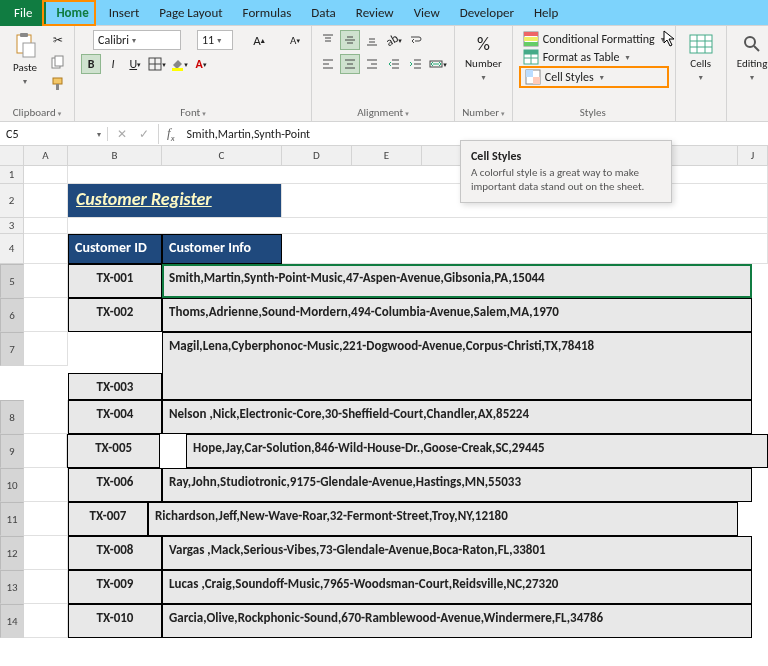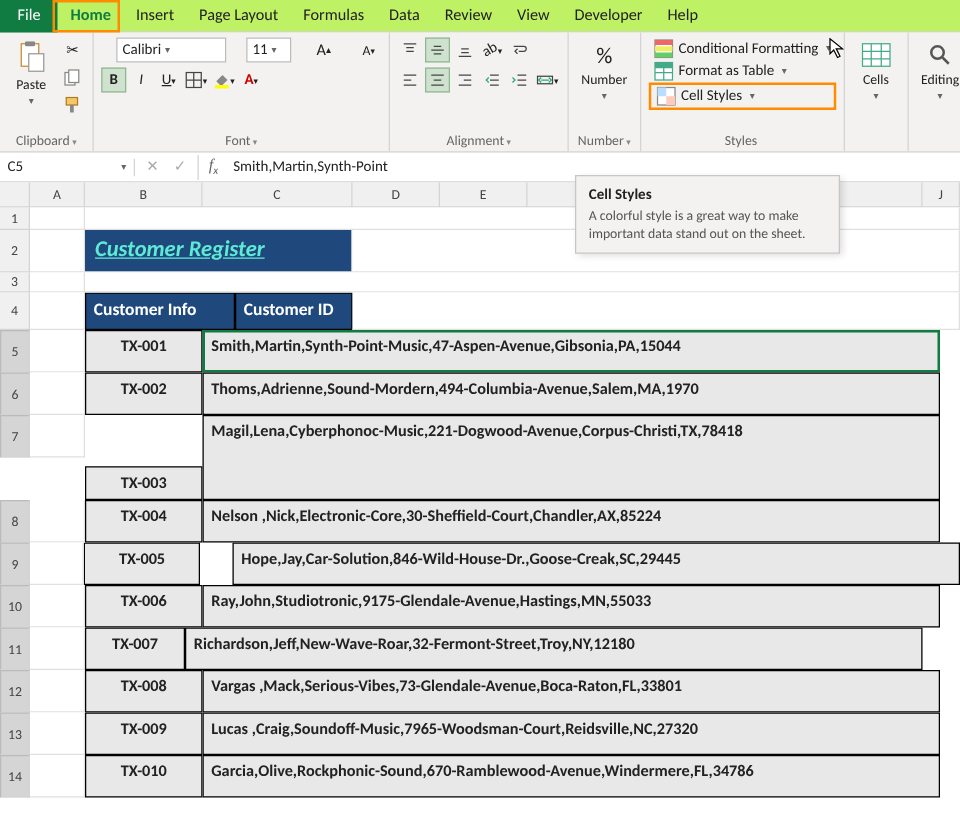--- a/index.html
+++ b/index.html
@@ -1,19 +1,19 @@
 <!DOCTYPE html>
 <html><head>
 <meta charset="utf-8">
 <style>
 * { margin:0; padding:0; box-sizing:border-box; font-family:'Segoe UI','Calibri',sans-serif; }
 body { background:#fff; width:768px; height:666px; overflow:hidden; position:relative; font-size:12px; color:#222; }
 
 
-.tab-row { display:flex; align-items:center; height:26px; background:#bef264; border-bottom:1px solid #d4d4d4; }
+.tab-row { display:flex; align-items:center; height:26px; background:#7dd3fc; border-bottom:1px solid #d4d4d4; }
 .tab-file { background:#107c41; color:#fff; padding:0 14px; height:26px; line-height:26px; font-size:13px; }
 .tab { padding:0 10px; height:26px; line-height:26px; font-size:13px; color:#222; cursor:pointer; }
 .tab.active { color:#107c41; font-weight:600; position:relative; }
 .highlight-home { position:absolute; top:0; left:42px; width:54px; height:26px; border:2px solid #ff8c00; pointer-events:none; z-index:5; }
 
 
 .ribbon { display:flex; height:96px; background:#f3f2f1; border-bottom:1px solid #d4d4d4; }
 .group { border-right:1px solid #d4d4d4; padding:4px 6px 2px; display:flex; flex-direction:column; justify-content:space-between; position:relative; }
 .group-content { display:flex; gap:4px; align-items:flex-start; }
 .group-label { text-align:center; font-size:11px; color:#666; padding:2px 0 0; }
@@ -59,21 +59,21 @@
 .grid-wrap { position:relative; }
 .col-headers { display:flex; height:20px; background:#f0f0f0; }
 .col-hdr { border-right:1px solid #d4d4d4; border-bottom:1px solid #d4d4d4; text-align:center; font-size:11px; color:#444; line-height:20px; }
 .corner { width:24px; border-right:1px solid #d4d4d4; border-bottom:1px solid #d4d4d4; background:#f0f0f0; }
 .row-hdr { width:24px; background:#f0f0f0; border-right:1px solid #d4d4d4; border-bottom:1px solid #d4d4d4; text-align:center; font-size:11px; color:#444; display:flex; align-items:center; justify-content:center; }
 .row-hdr.sel { background:#d5d5d5; }
 .grid-row { display:flex; }
 .cell { border-right:1px solid #e0e0e0; border-bottom:1px solid #e0e0e0; padding:0; background:#fff; position:relative; }
 
 
-.title-cell { background:#1f497d; color:#5eead4; font-family:Calibri; font-weight:bold; font-style:italic; font-size:18px; text-decoration:underline; padding:4px 8px; }
+.title-cell { background:#1f497d; color:#fef9c3; font-family:Calibri; font-weight:bold; font-style:italic; font-size:18px; text-decoration:underline; padding:4px 8px; }
 .hdr-cell { background:#1f497d; color:#fff; font-family:Calibri; font-weight:bold; font-size:14px; border:1.5px solid #000; padding:4px 6px; }
 .data-cell { border:1.5px solid #000; font-family:Calibri; font-weight:bold; font-size:13px; padding:5px 6px; background:#e8e8e8; }
 .id-cell { text-align:center; }
 .info-cell { text-align:left; white-space:nowrap; overflow:hidden; }
 
 
 svg { display:block; }
 </style>
 </head>
 <body>
@@ -398,22 +398,22 @@
 
   <div class="grid-row">
       <div class="row-hdr" style="height:16px">3</div>
       <div class="cell" style="width:44px;height:16px"></div>
       <div class="cell" style="width:700px;height:16px"></div>
     </div>
 
   <div class="grid-row">
     <div class="row-hdr" style="height:30px">4</div>
     <div class="cell" style="width:44px;height:30px"></div>
+    <div class="hdr-cell" style="width:94px">Customer ID</div>
     <div class="hdr-cell" style="width:120px">Customer Info</div>
-    <div class="hdr-cell" style="width:94px">Customer ID</div>
     <div class="cell" style="width:486px;height:30px"></div>
   </div>
 
   <div id="data-rows">
       <div class="grid-row">
         <div class="row-hdr sel" style="height: 34px;">5</div>
         <div class="cell" style="width: 44px; height: 34px;"></div>
         <div class="data-cell id-cell" style="width: 94px;">TX-001</div>
         <div class="data-cell info-cell" style="width: 590px; outline: rgb(16, 124, 65) solid 2px; outline-offset: -2px;">Smith,Martin,Synth-Point-Music,47-Aspen-Avenue,Gibsonia,PA,15044</div>
       </div>

